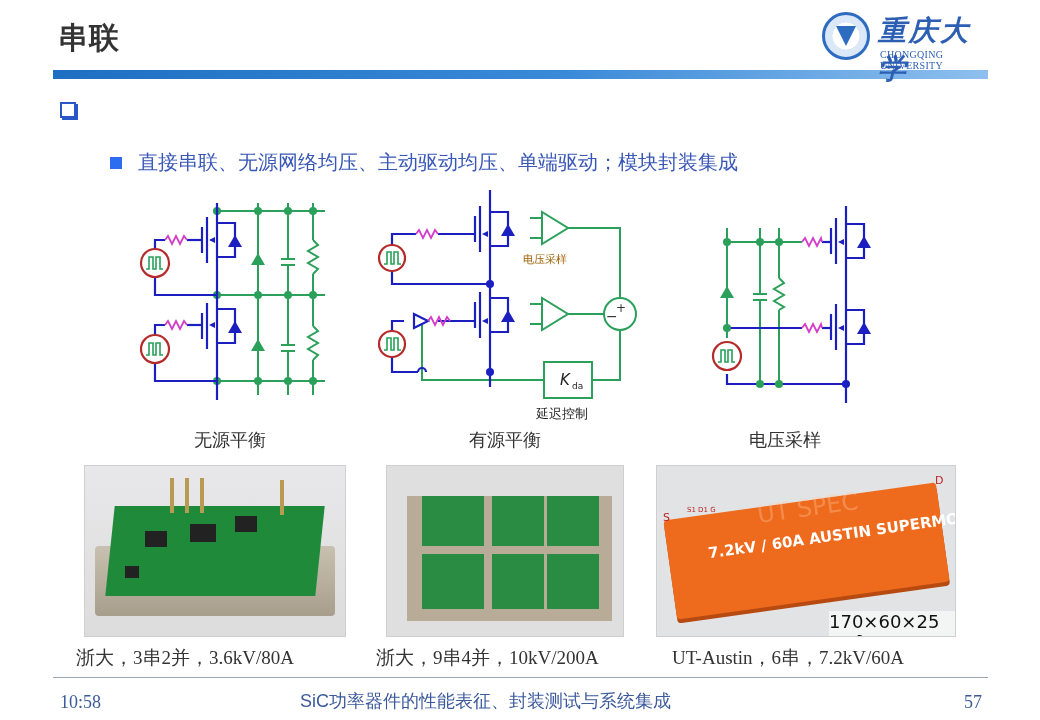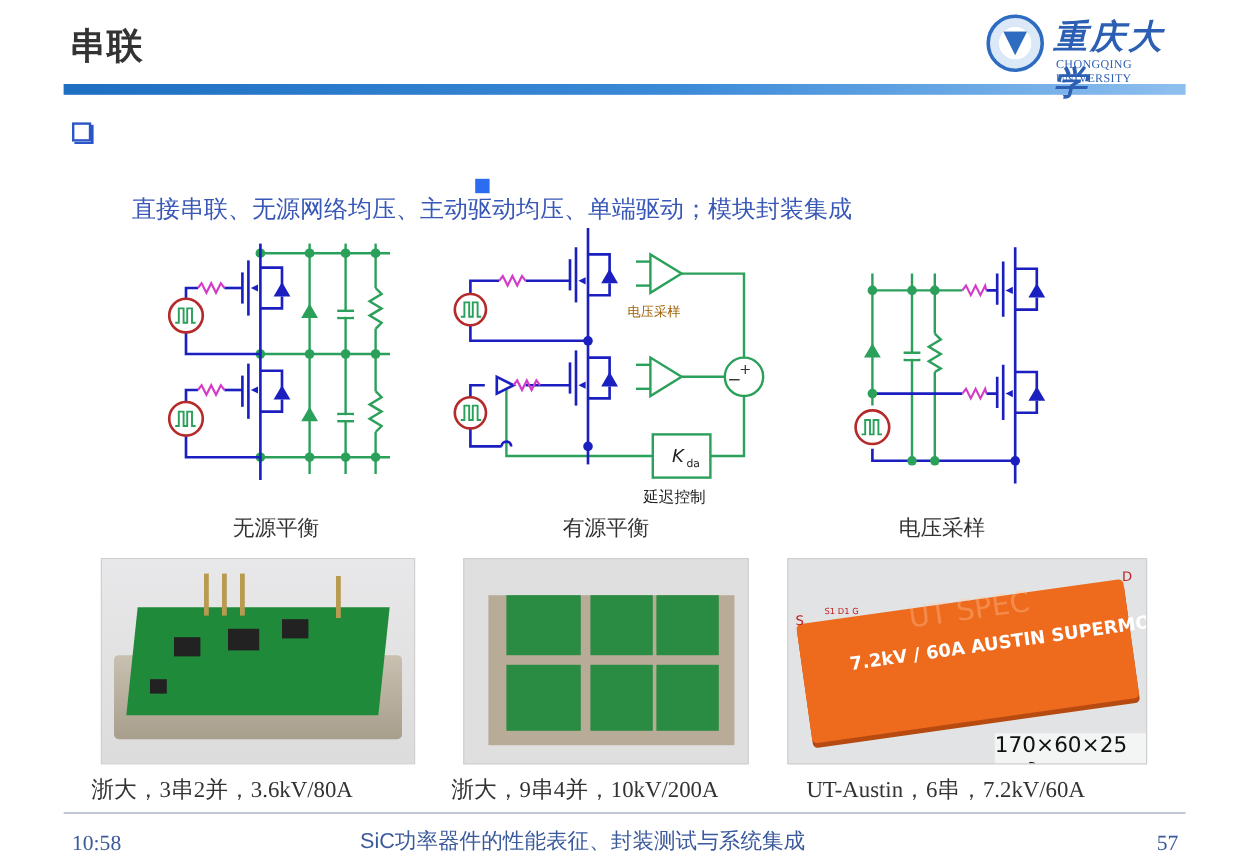--- a/index.html
+++ b/index.html
@@ -8,21 +8,21 @@
   .title{left:58px;top:18px;font-size:30px;font-weight:bold;color:#333333;letter-spacing:1px;}
   .header-bar{left:53px;top:70px;width:935px;height:9px;background:linear-gradient(90deg,#1e6fc2 0%,#3b8ad8 55%,#8ebfee 100%);}
   .logo{left:822px;top:12px;width:170px;height:52px;}
   .logo-emblem{position:absolute;left:0;top:0;width:48px;height:48px;border-radius:50%;border:3px solid #2d6cc0;box-sizing:border-box;background:radial-gradient(circle,#ffffff 45%,#dbe8f8 46%);}
   .logo-emblem .inner{position:absolute;left:11px;top:11px;width:20px;height:20px;background:#2d6cc0;clip-path:polygon(0 0,100% 0,50% 100%);}
   .logo-cn{position:absolute;left:56px;top:0;font-family:"DejaVu Serif",serif;font-size:28px;font-weight:bold;color:#2c5fb3;font-style:italic;letter-spacing:3px;}
   .logo-en{position:absolute;left:58px;top:37px;font-family:"Liberation Serif",serif;font-size:10px;font-weight:normal;color:#2c5fb3;letter-spacing:0.3px;}
   .h1-row{left:60px;top:102px;display:flex;align-items:center;}
   .checkbox-bullet{width:16px;height:16px;border:2px solid #2b56c6;box-sizing:border-box;box-shadow:2px 2px 0 #2b56c6;margin-right:16px;}
   .h1-text{font-family:"Liberation Serif",serif;font-size:25px;color:#3355bb;}
-  .h2-row{left:110px;top:149px;display:flex;align-items:center;flex-direction:column;}
+  .h2-row{left:110px;top:149px;display:flex;align-items:center;}
   .square-bullet{width:12px;height:12px;background:#2b6cf0;margin-right:16px;}
   .h2-text{font-size:20px;color:#3857b6;}
   .caption{font-size:18px;color:#333333;text-align:center;}
   .photo{border:1px solid #cfcfcf;overflow:hidden;}
   .photo-cap{font-family:"Liberation Serif",serif;font-size:19px;color:#333333;white-space:nowrap;}
   .footer-line{left:53px;top:677px;width:935px;height:1px;background:#9aa6b8;}
   .footer-left{left:60px;top:692px;font-family:"Liberation Serif",serif;font-size:18px;color:#3b5a9c;}
   .footer-mid{left:300px;top:689px;font-family:Liberation Sans, sans-serif;font-size:18px;color:#3b5a9c;}
   .footer-right{left:964px;top:692px;font-family:"Liberation Serif",serif;font-size:18px;color:#3b5a9c;}
   svg text{font-family:"DejaVu Sans",sans-serif;}

